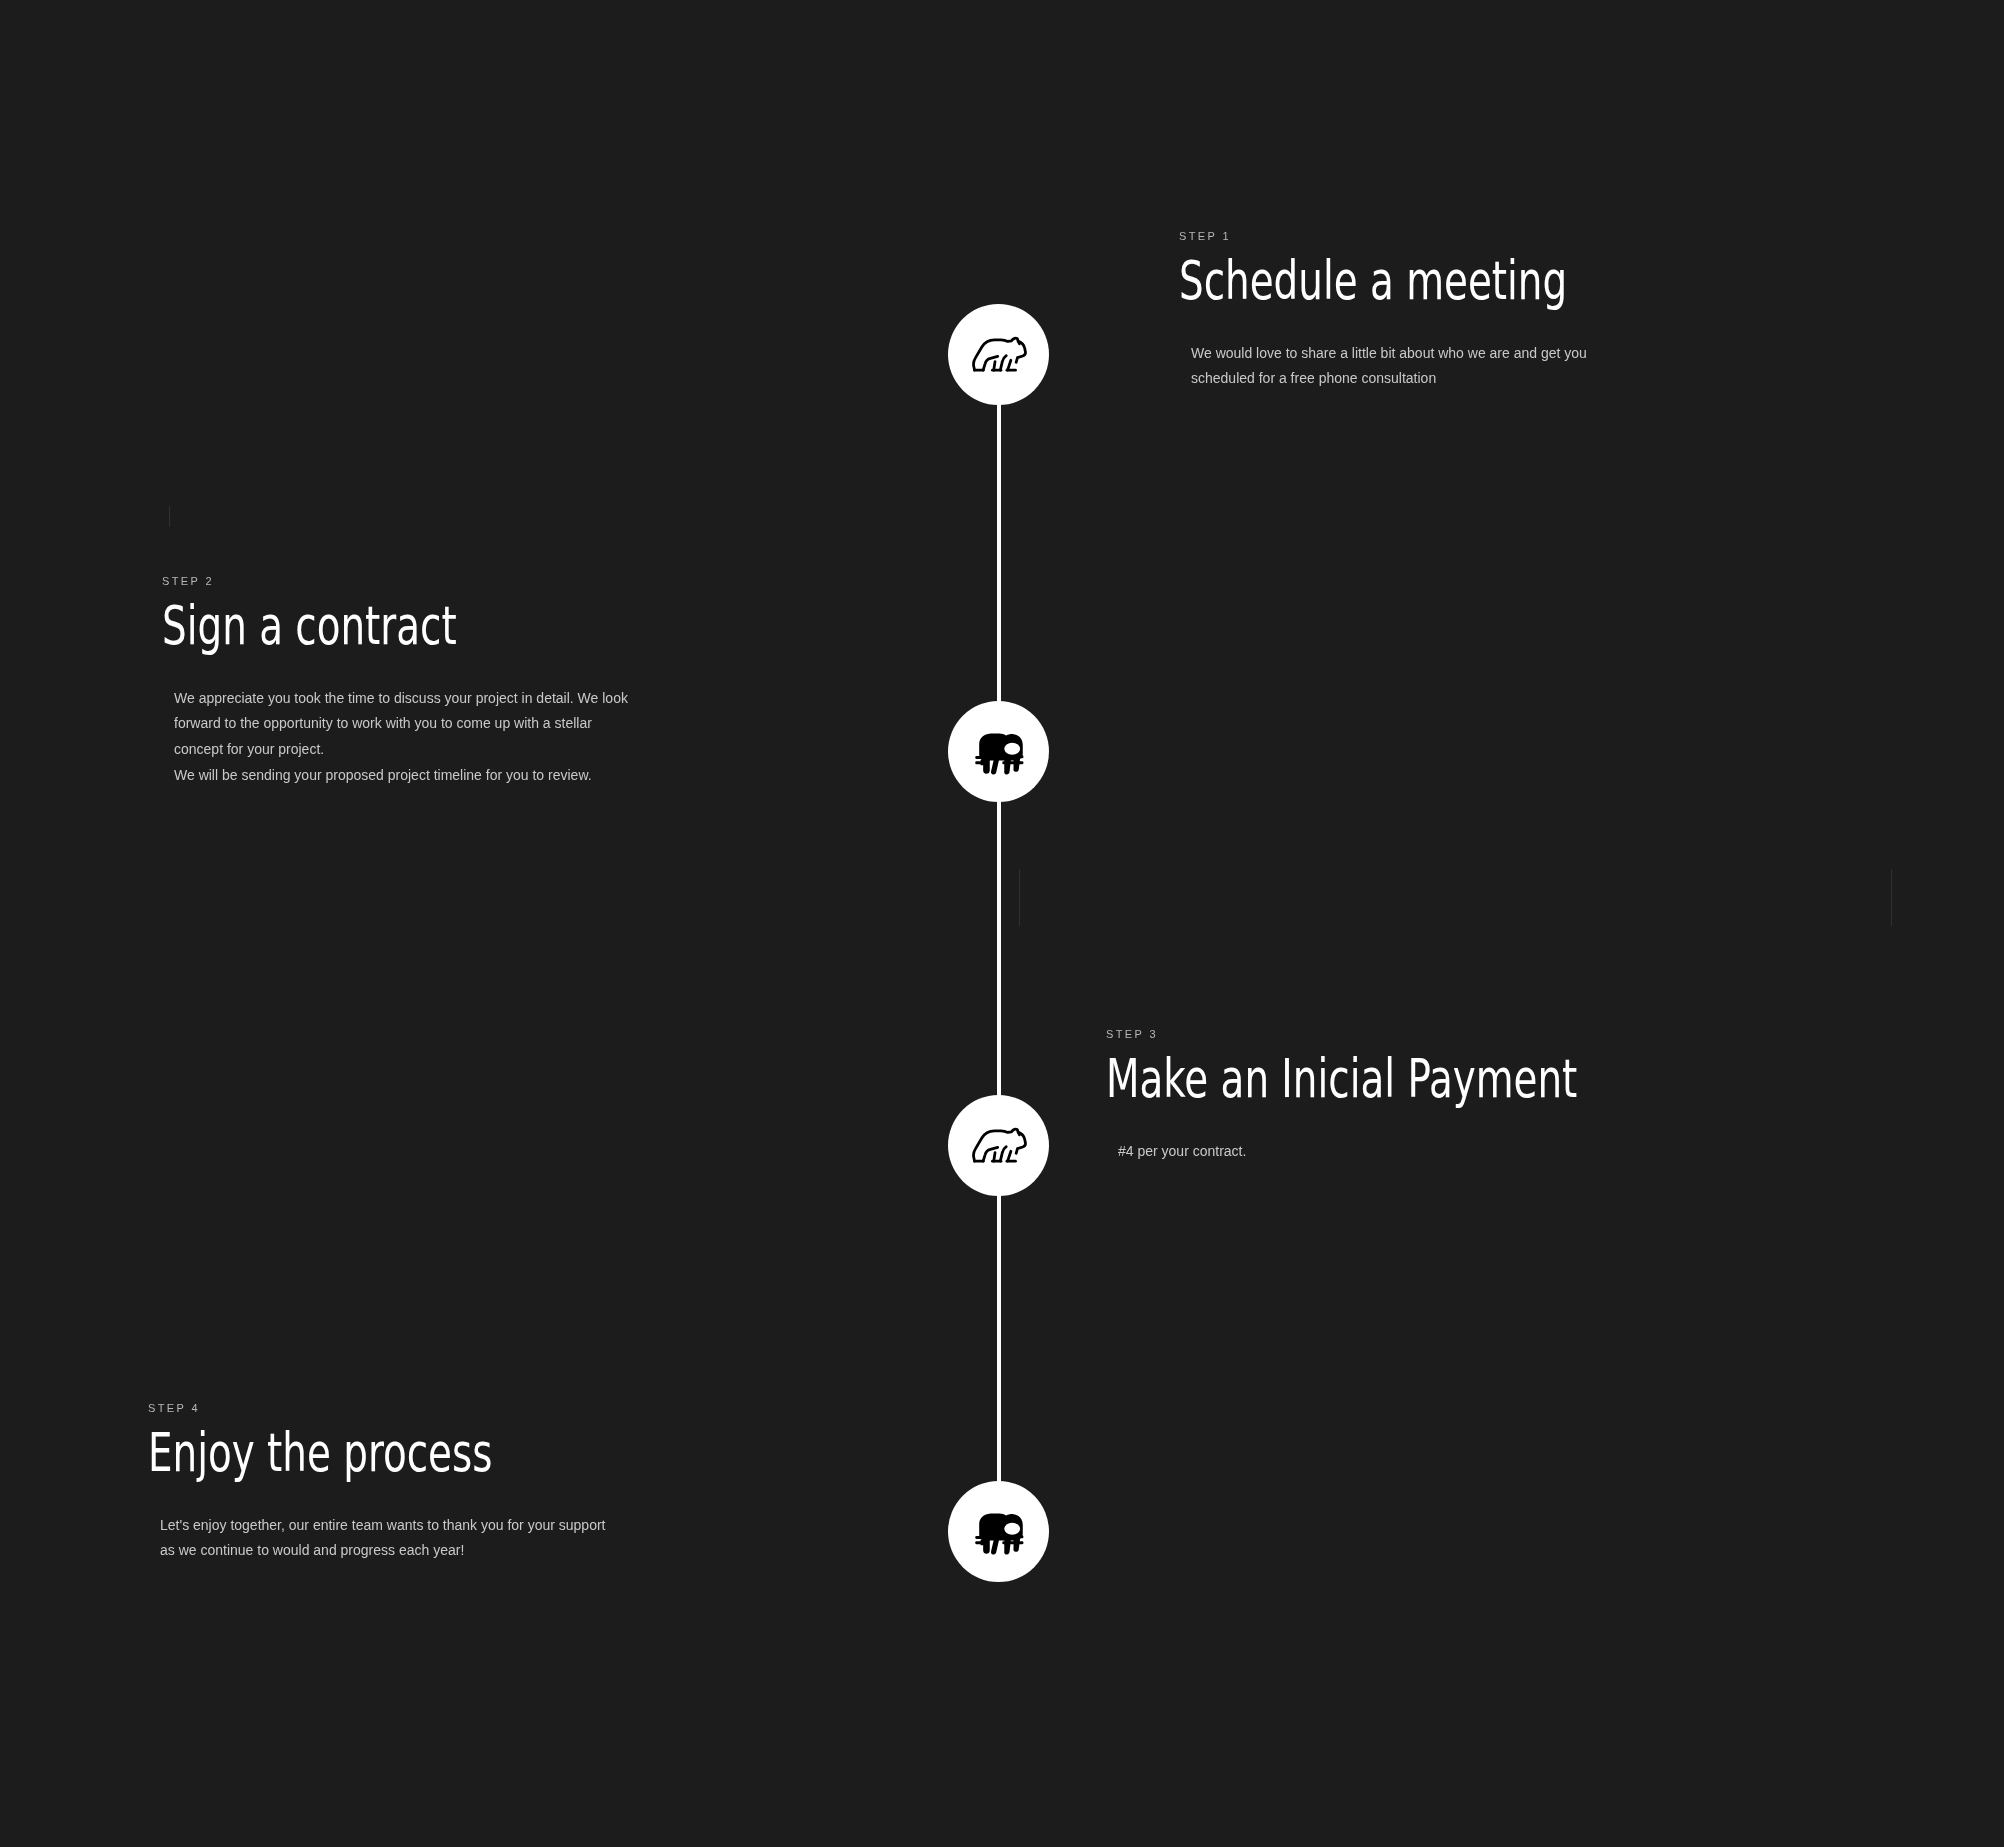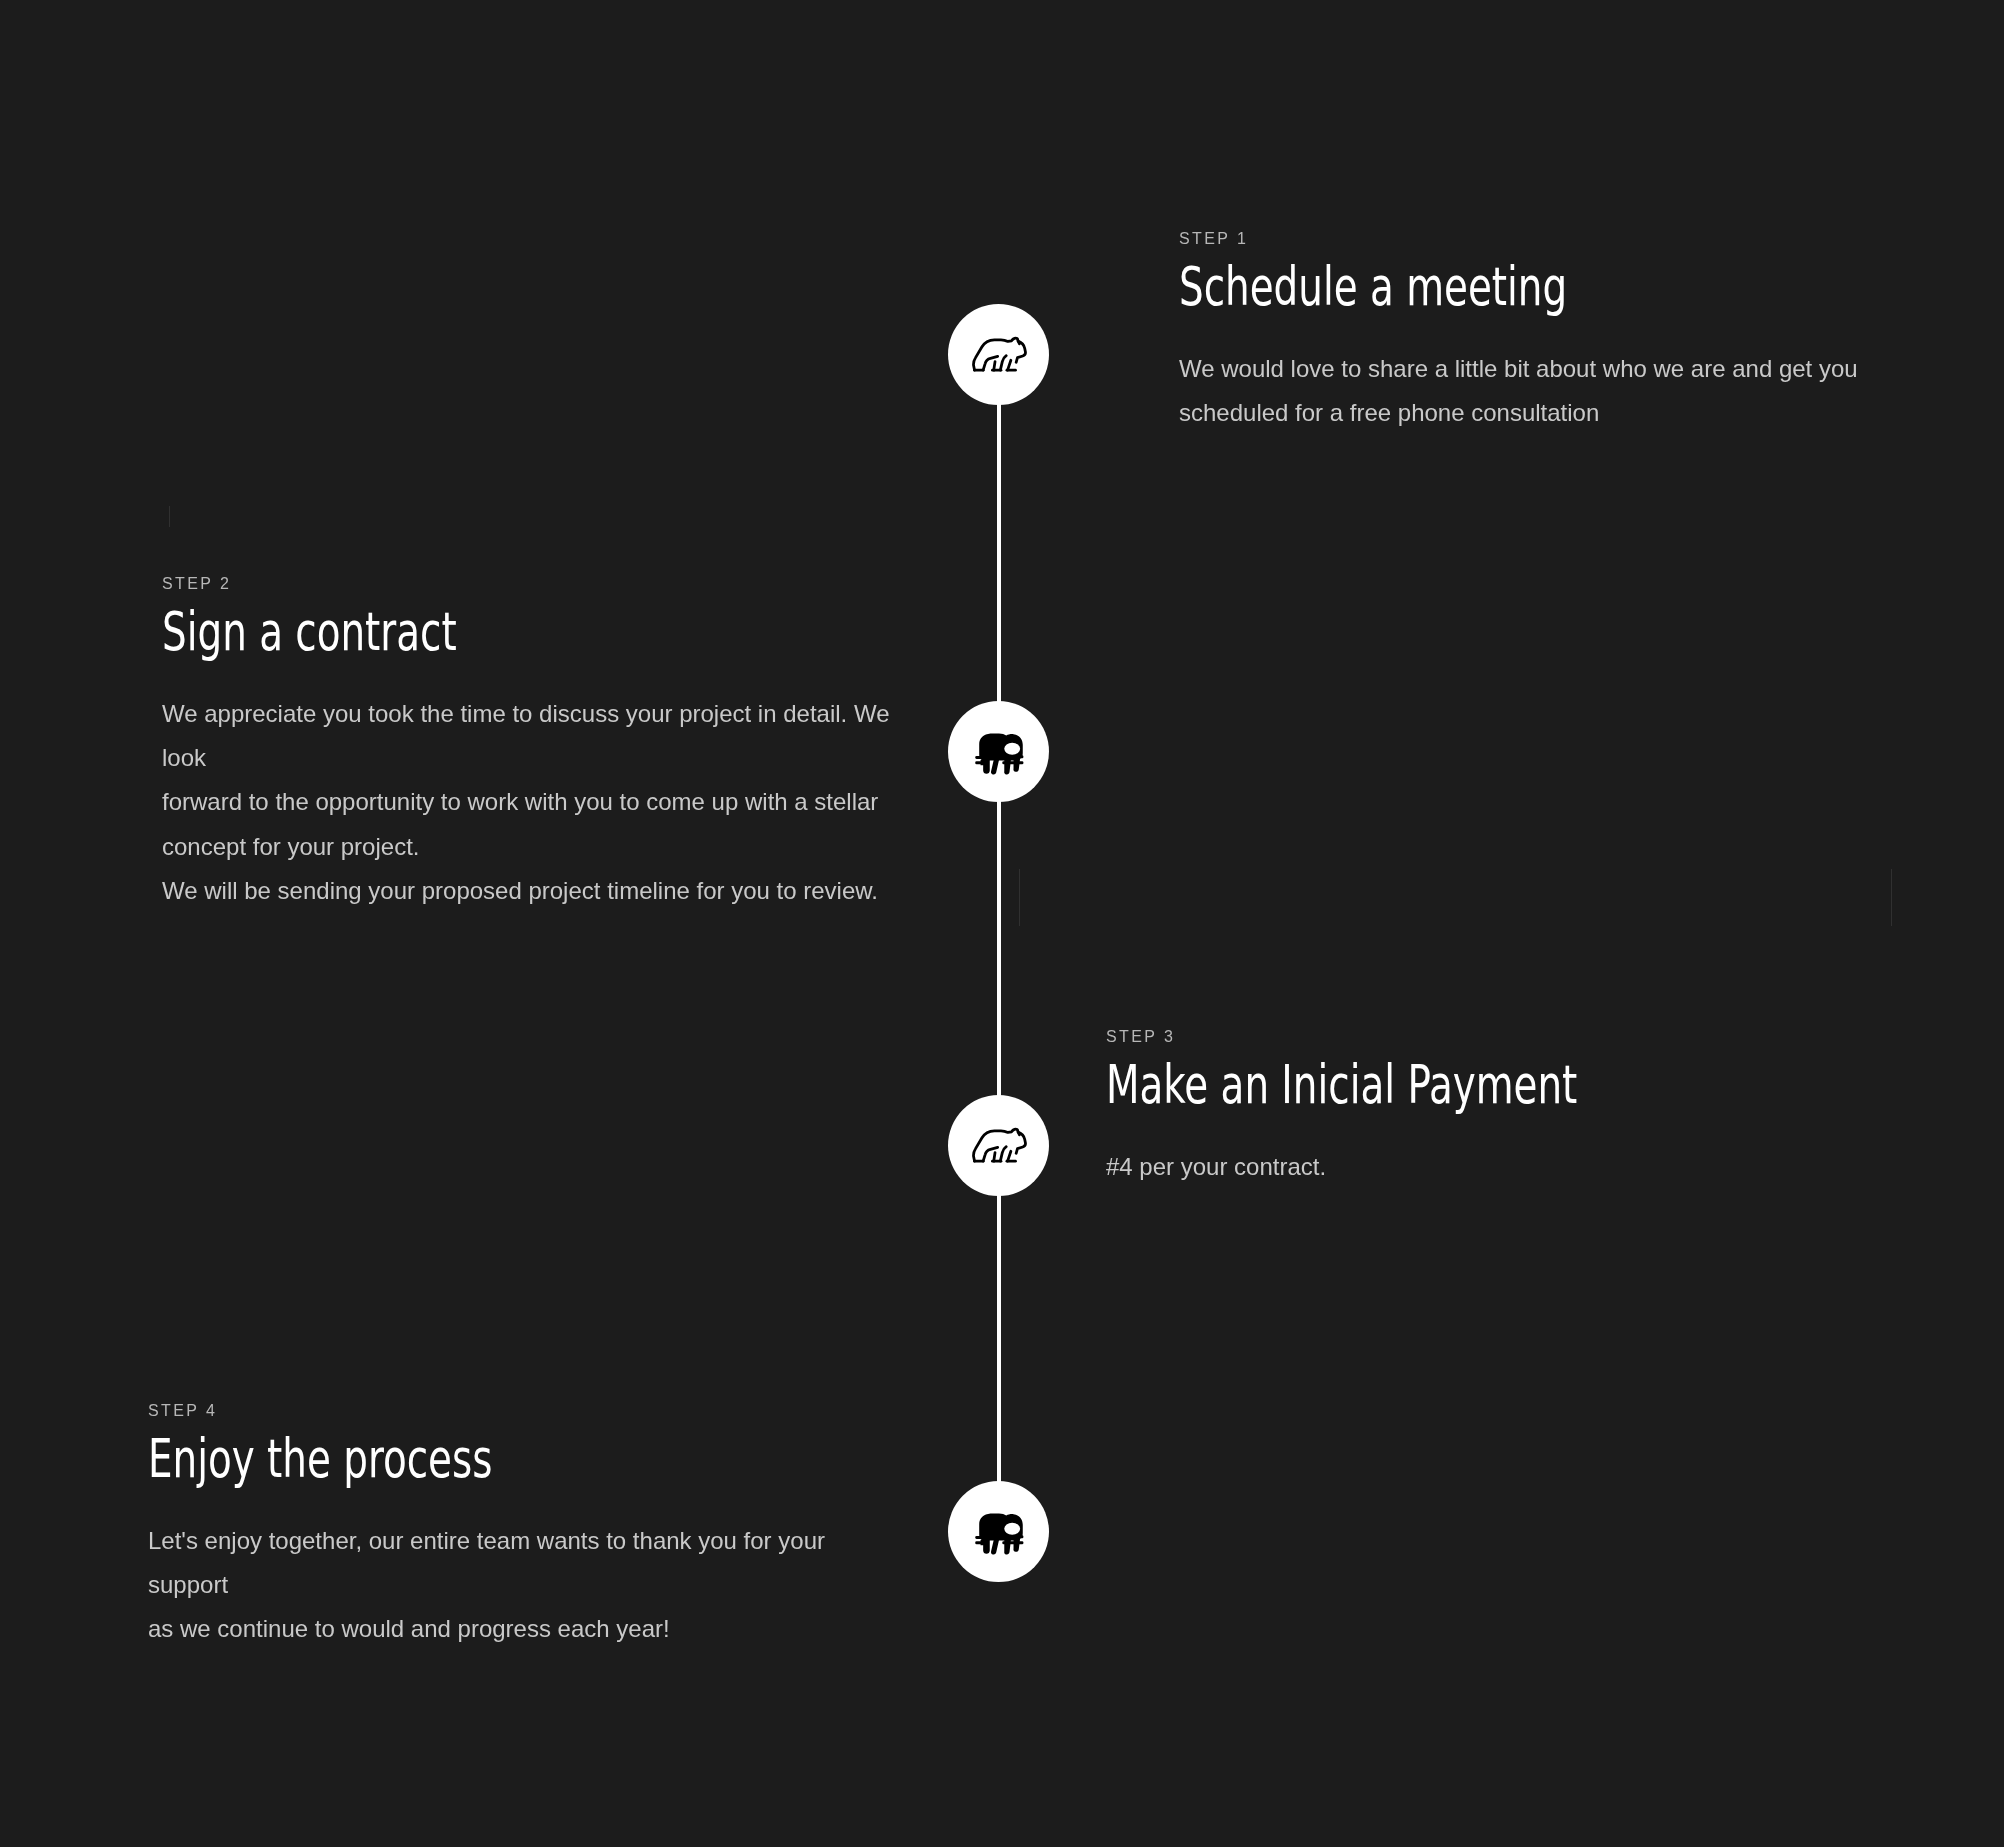--- a/index.html
+++ b/index.html
@@ -52,45 +52,45 @@
   .node-2 { top: 701px; }
   .node-3 { top: 1095px; }
   .node-4 { top: 1481px; }
 
   
   .step-block {
     position: absolute;
   }
   .step-kicker {
     color: #b7b7b7;
-    font-size: 16px;
+    font-size: 11px;
     letter-spacing: 2.4px;
     font-weight: 400;
     margin: 0 0 11.4px 0;
     text-transform: uppercase;
     font-family: "Liberation Sans", "DejaVu Sans", sans-serif;
   }
   .step-title {
     color: #ffffff;
     font-size: 54px;
     line-height: 1.04;
     font-weight: 400;
     margin: 0 0 31px 0;
     font-family: "DejaVu Sans Condensed", "Liberation Sans Narrow", "Liberation Sans", sans-serif;
     font-stretch: condensed;
     transform: scaleX(0.80);
     transform-origin: left center;
     white-space: nowrap;
   }
   .step-body {
     color: #c9c9c9;
-    font-size: 24px;
+    font-size: 14px;
     line-height: 1.85;
     font-weight: 400;
-    margin: 0;
+    margin: 12px;
     font-family: "Liberation Sans Narrow", "Liberation Sans", "DejaVu Sans", sans-serif;
     font-stretch: condensed;
   }
   .step-body .body-line {
     display: block;
   }
 
   
   .block-1 { left: 1179px; top: 230px;  width: 722px; }
   .block-2 { left: 162px;  top: 575px;  width: 768px; }

